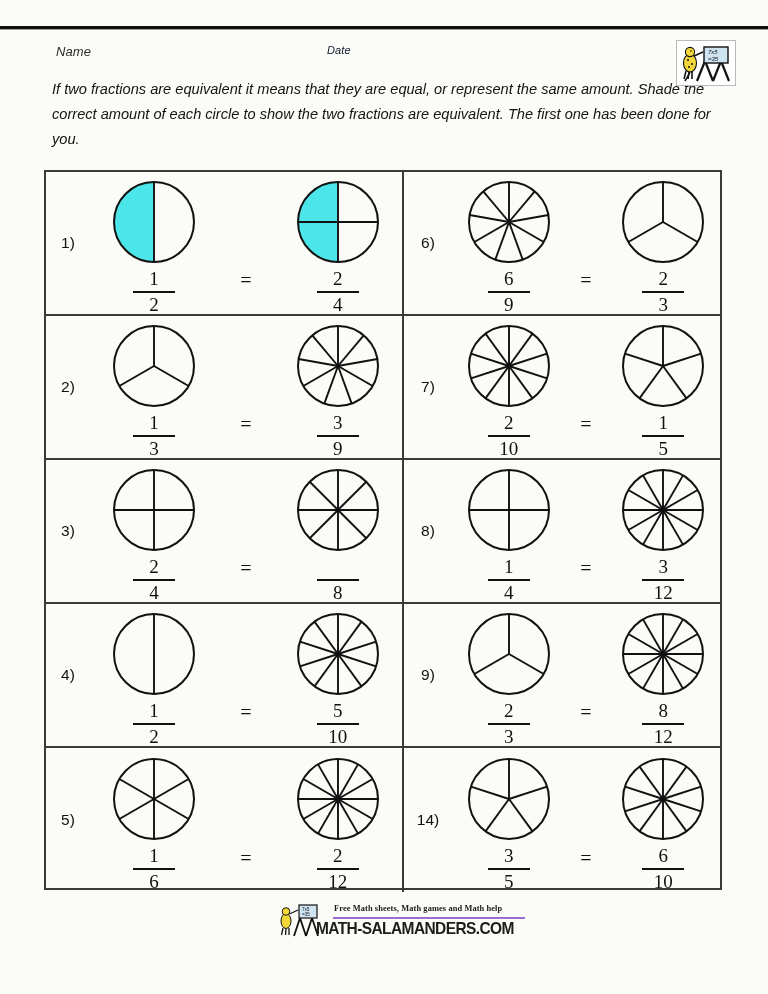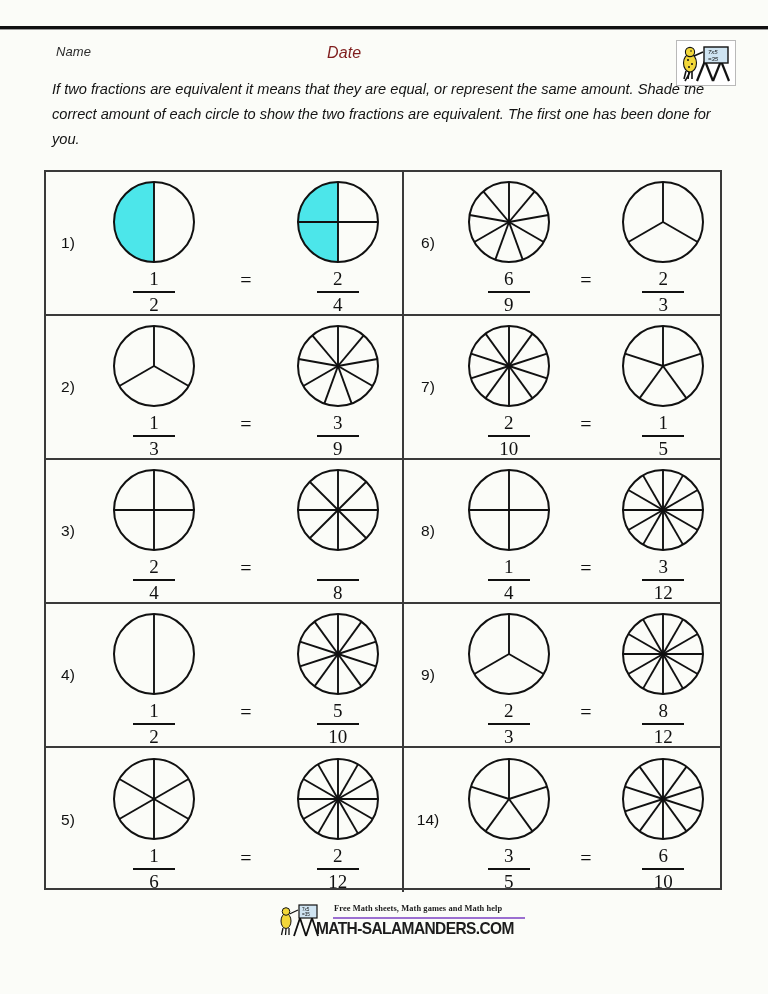--- a/index.html
+++ b/index.html
@@ -20,21 +20,21 @@
   }
   
   .name-date{
     position:relative;height:24px;margin:14px 0 0 0;
   }
   .name-label{
     position:absolute;left:44px;top:0;font-size:13px;color:#2b2b2b;
     letter-spacing:.1px;
   }
   .date-label{
-    position:absolute;left:315px;top:0;font-size:16px;color:#7f1d1d;
+    position:absolute;left:315px;top:0;font-size:11px;color:#0f172a;
     letter-spacing:.1px;
   }
   .logo-box{
     position:absolute;left:664px;top:-4px;width:60px;height:46px;
     border:1px solid #b9b9b9;background:#fff;
     box-sizing:border-box;
   }
   .logo-box svg{display:block;}
   h1.title{
     margin:14px 0 0 44px;

